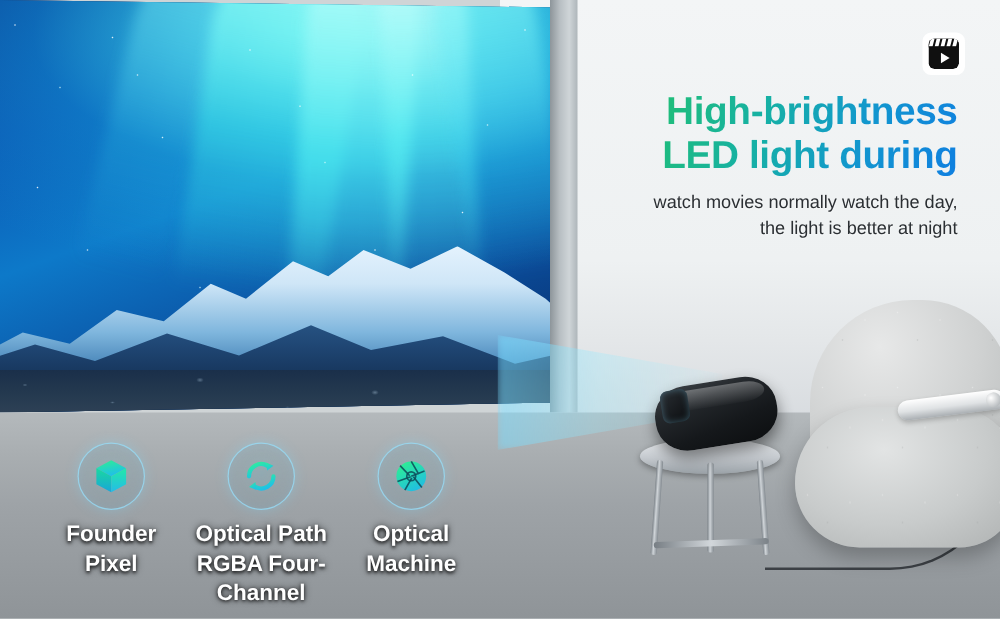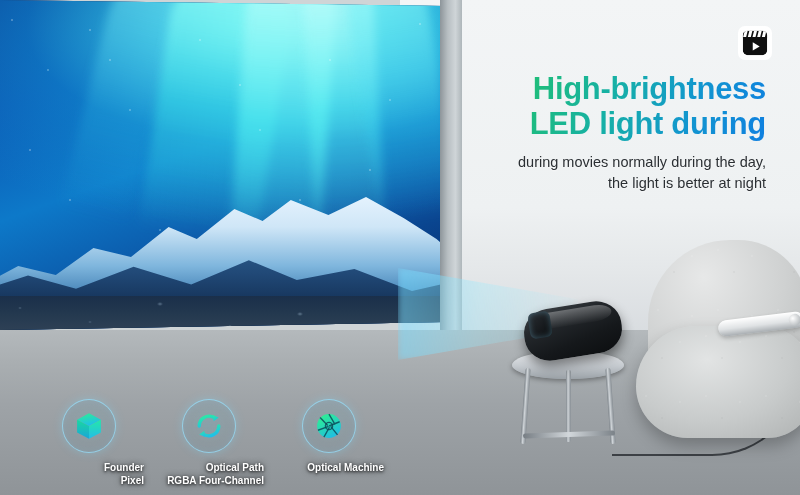--- a/index.html
+++ b/index.html
@@ -230,23 +230,22 @@
   .feat { width:110px; text-align:center; }
   .feat-ring {
     width:54px; height:54px; margin:0 auto 8px; border-radius:50%;
     border:1.5px solid rgba(150,225,255,.75);
     display:flex; align-items:center; justify-content:center;
     background:radial-gradient(circle at 50% 45%, rgba(60,170,200,.18), rgba(30,60,80,.05) 70%);
     box-shadow:0 0 10px rgba(120,220,255,.30), inset 0 0 10px rgba(100,210,255,.18);
   }
   .feat-ico { width:34px; height:34px; display:block; }
   .feat-label {
-    font-size:10px; line-height:1.32; font-weight:700; color:#ffffff;
+    font-size:18px; line-height:1.32; font-weight:700; color:#ffffff;
     text-shadow:0 1px 3px rgba(0,0,0,.85), 0 0 6px rgba(0,0,0,.6);
-    text-align:right;
   }
   .feat-label span{ display:block; }
 </style>
 </head>
 <body>
 
 <div id="stage">
 
   <div class="room">
     
@@ -314,21 +313,21 @@
       <path d="M13.6 15.2 L21 19.6 L13.6 24 Z" fill="#ffffff"></path>
     </svg>
   </div>
 
   <div class="textblock">
     <div class="headline">
       <span class="l1">High-brightness</span>
       <span class="l2">LED light during</span>
     </div>
     <div class="subline">
-      <span>during movies normally during the day,</span>
+      <span>watch movies normally watch the day,</span>
       <span>the light is better at night</span>
     </div>
   </div>
 
   <div class="features">
 
     <div class="feat">
       <div class="feat-ring">
         <svg class="feat-ico" viewBox="0 0 40 40" aria-hidden="true">
           <defs>

